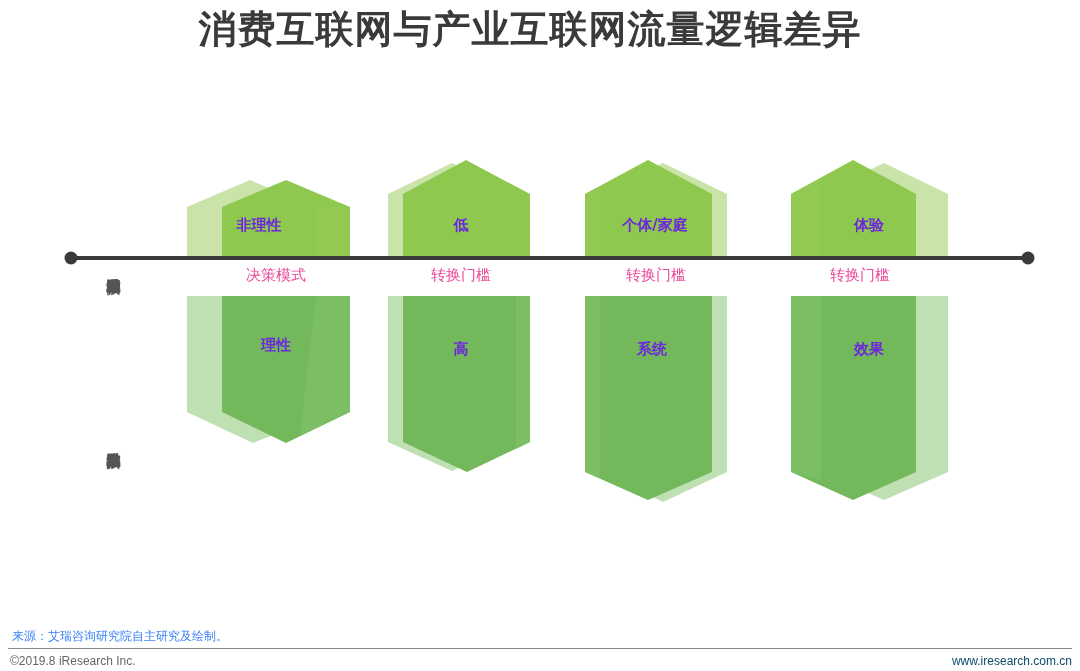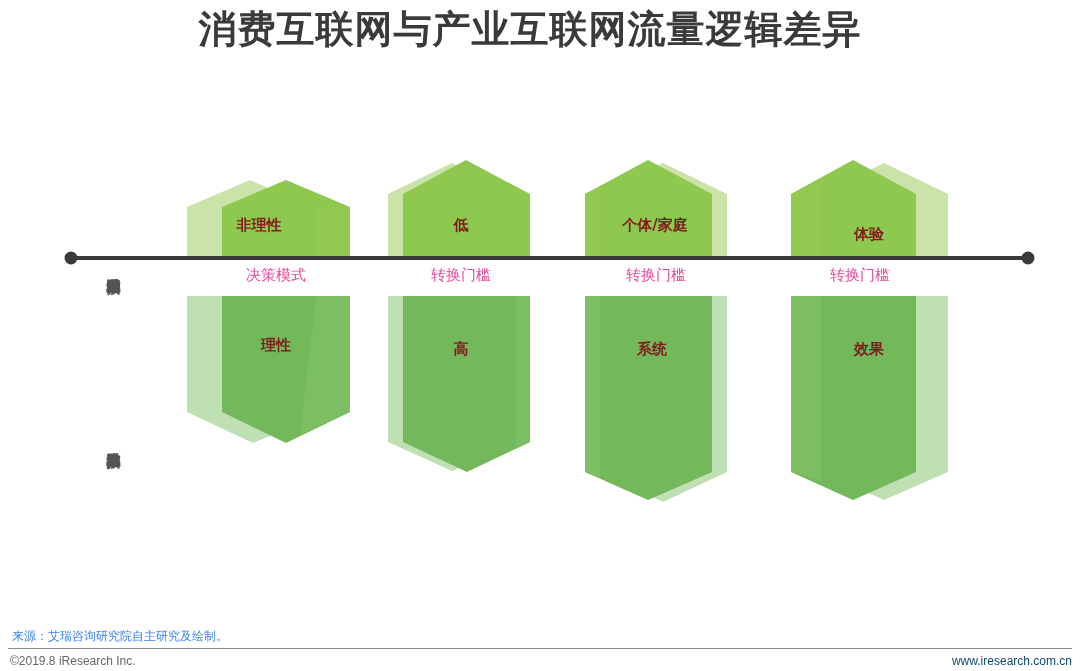--- a/index.html
+++ b/index.html
@@ -5,21 +5,21 @@
   html, body { margin:0; padding:0; background:#ffffff; }
   body { width:1080px; height:671px; position:relative; overflow:hidden;
          font-family:"DejaVu Sans","Liberation Sans",sans-serif; }
   .title { position:absolute; left:0; top:4px; width:1060px; text-align:center;
            font-size:38px; font-weight:bold; color:#3a3a3a; letter-spacing:1px; }
   .row-label { position:absolute; width:20px; font-size:14px; font-weight:bold; color:#555;
                writing-mode:vertical-rl; line-height:20px; }
   .row-label span { display:block; }
   svg.diagram { position:absolute; left:0; top:0; }
   .cat { position:absolute; width:160px; text-align:center; font-size:15px; color:#ec4899; top:266px; }
-  .val { position:absolute; width:160px; text-align:center; font-size:15px; font-weight:bold; color:#7f1d1d; }
+  .val { position:absolute; width:160px; text-align:center; font-size:15px; font-weight:bold; color:#6d28d9; }
   .source { position:absolute; left:12px; top:628px; font-size:12px; color:#3b82f6; }
   .footer-rule { position:absolute; left:8px; top:648px; width:1064px; height:1px; background:#8a8a8a; }
   .copyright { position:absolute; left:10px; top:654px; font-size:12px; color:#666; font-family:"Liberation Sans",sans-serif; }
   .website { position:absolute; right:8px; top:654px; font-size:12px; color:#0c4a6e; font-family:"Liberation Sans",sans-serif; }
 </style>
 </head>
 <body>
 
 <div class="title">消费互联网与产业互联网流量逻辑差异</div>
 
@@ -82,21 +82,21 @@
   </g>
 
   <line x1="71" y1="258" x2="1028" y2="258" stroke="#3a3a3a" stroke-width="4"></line>
   <circle cx="71" cy="258" r="6.5" fill="#3a3a3a"></circle>
   <circle cx="1028" cy="258" r="6.5" fill="#3a3a3a"></circle>
 </svg>
 
 <div class="val" style="left:179px; top:216px;">非理性</div>
 <div class="val" style="left:381px; top:216px;">低</div>
 <div class="val" style="left:575px; top:216px;">个体/家庭</div>
-<div class="val" style="left:789px; top:225px;">体验</div>
+<div class="val" style="left:789px; top:216px;">体验</div>
 
 <div class="cat" style="left:196px;">决策模式</div>
 <div class="cat" style="left:381px;">转换门槛</div>
 <div class="cat" style="left:576px;">转换门槛</div>
 <div class="cat" style="left:780px;">转换门槛</div>
 
 <div class="val" style="left:196px; top:336px;">理性</div>
 <div class="val" style="left:381px; top:340px;">高</div>
 <div class="val" style="left:572px; top:340px;">系统</div>
 <div class="val" style="left:789px; top:340px;">效果</div>

